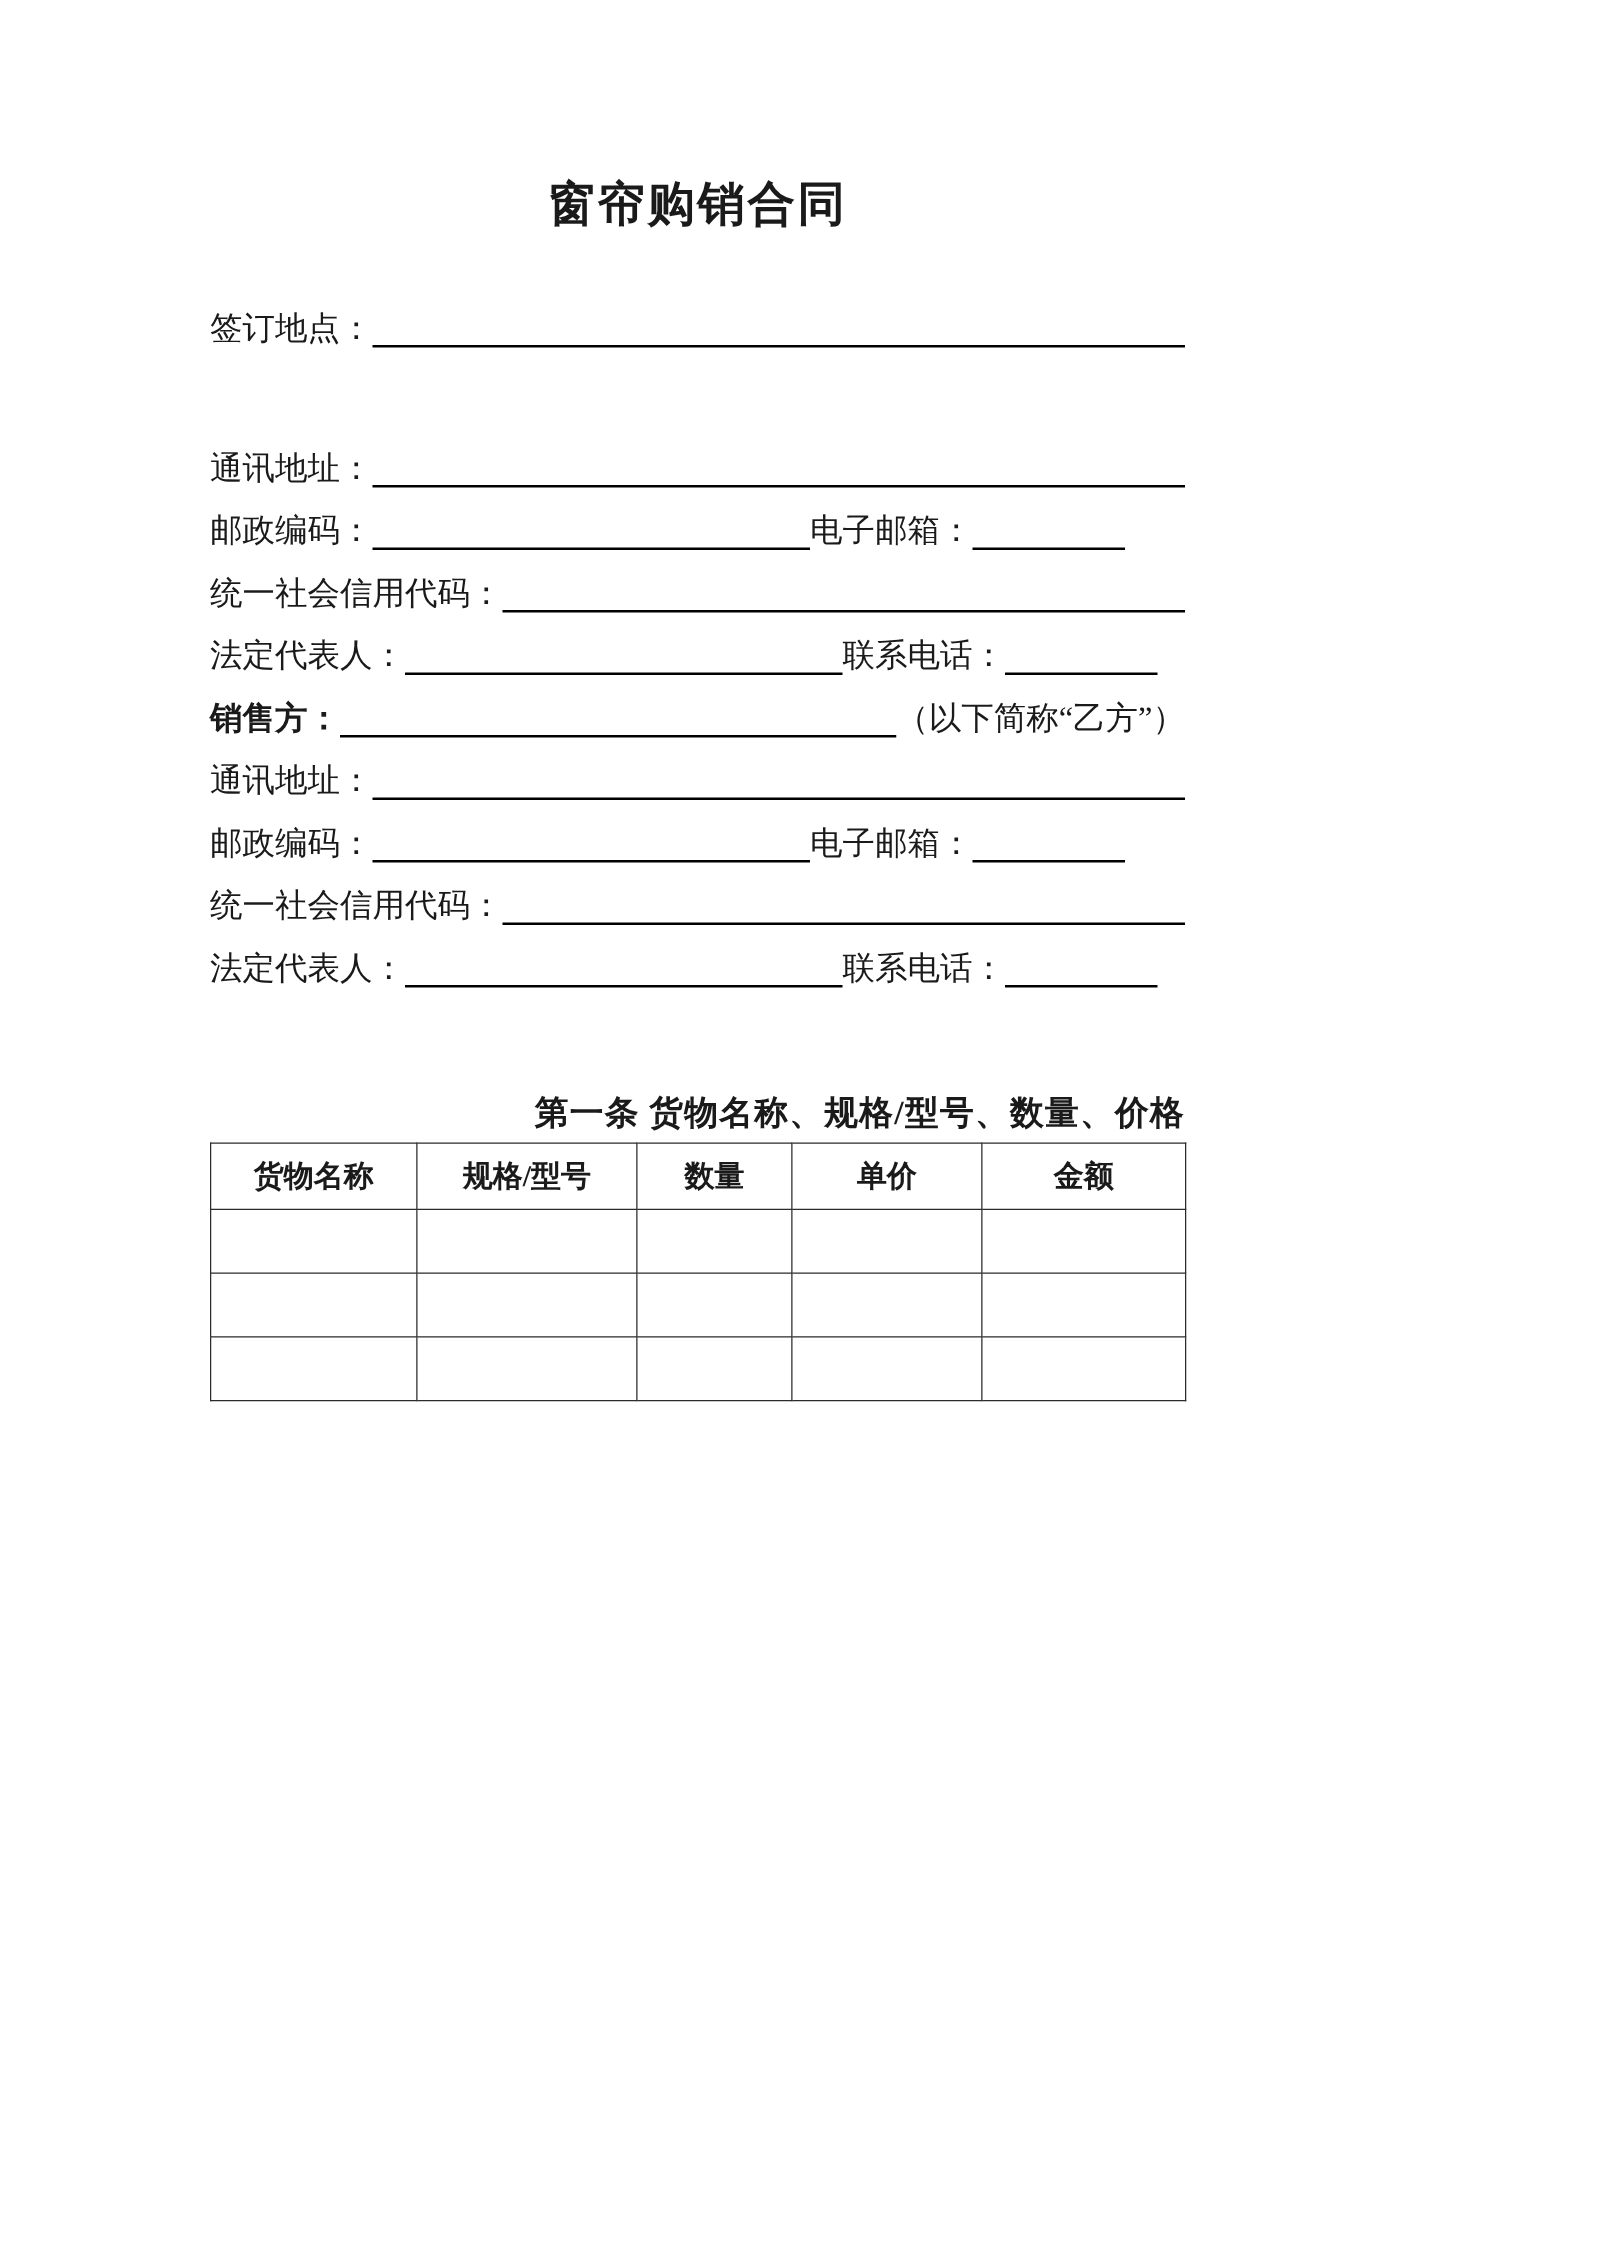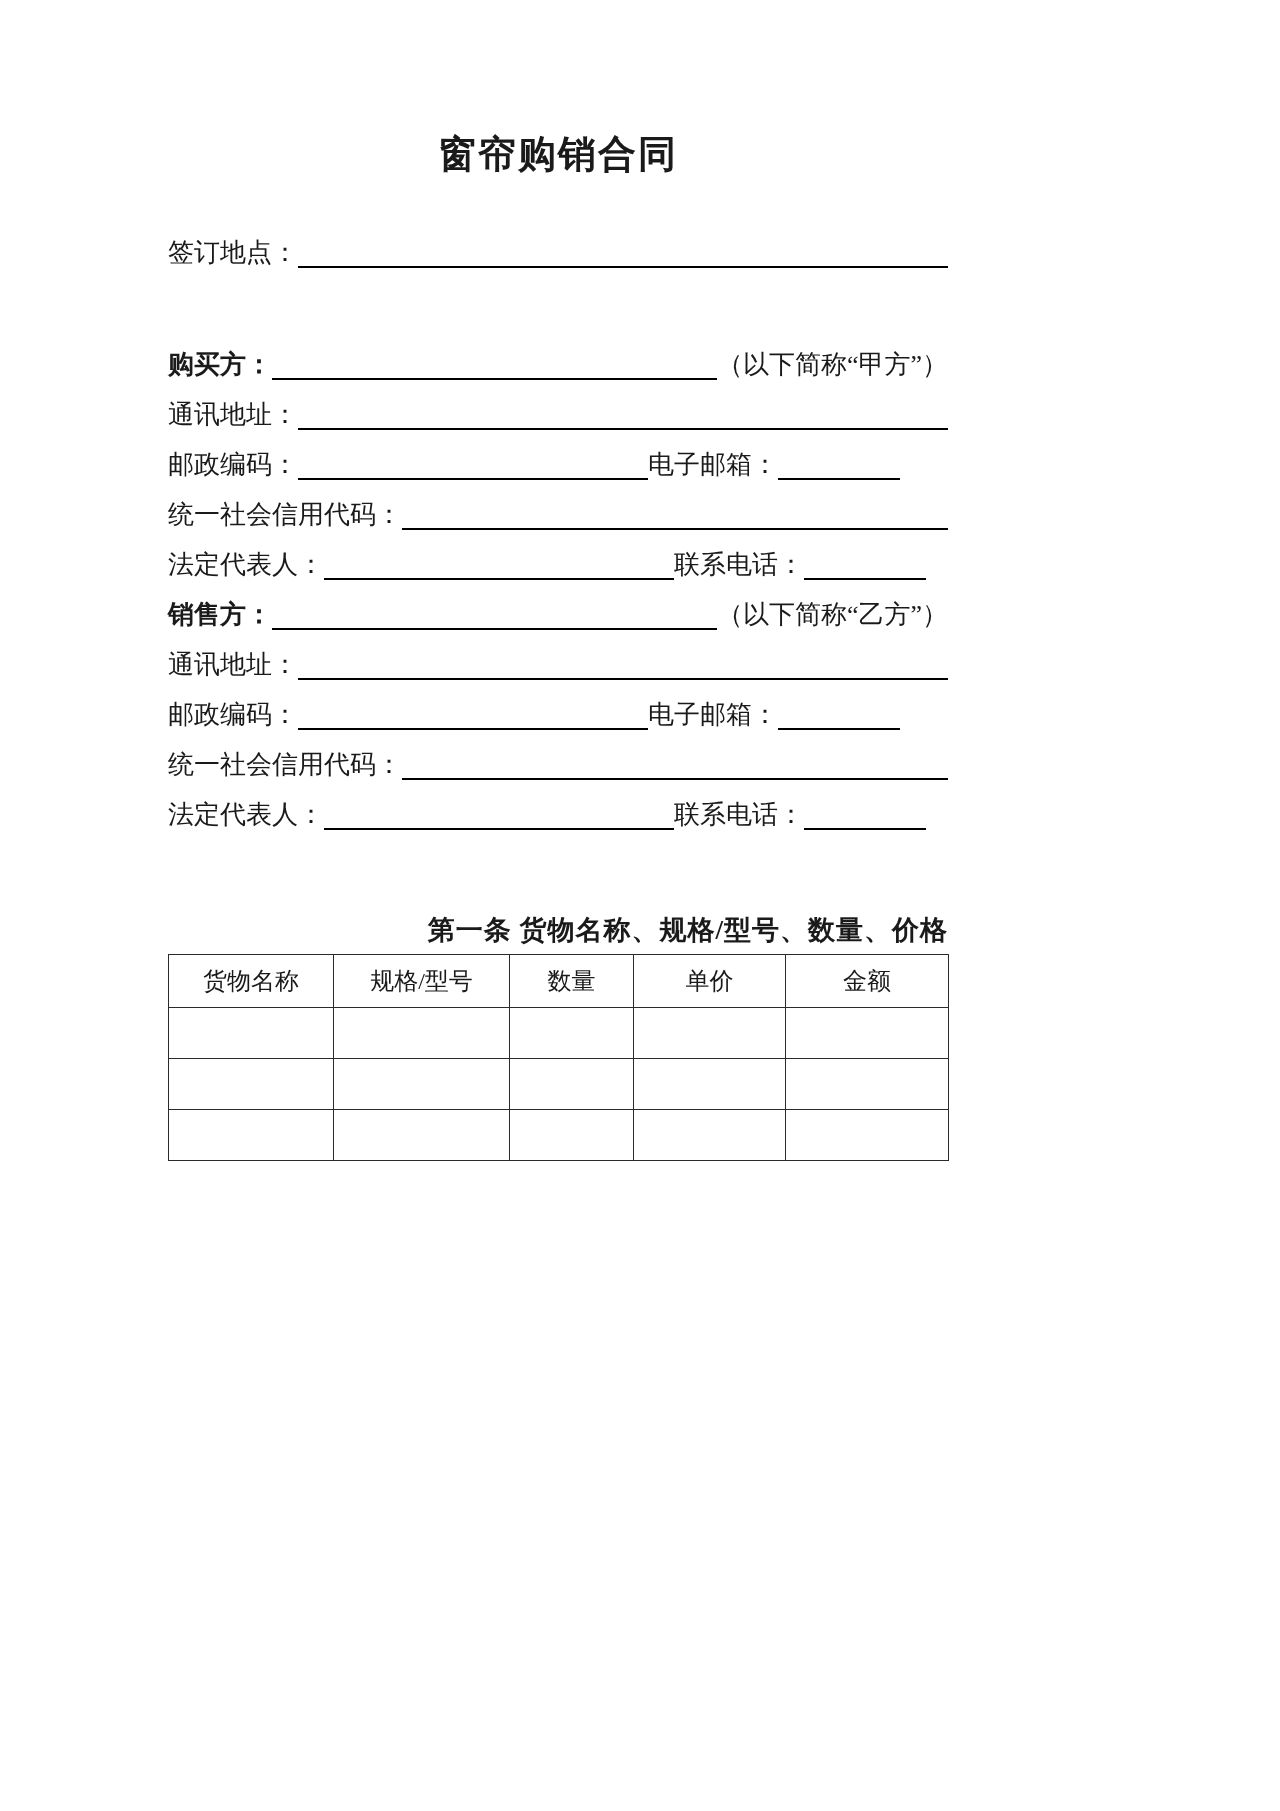--- a/index.html
+++ b/index.html
@@ -8,21 +8,21 @@
     background: #ffffff;
   }
   body {
     font-family: "Liberation Serif", "DejaVu Serif", serif;
     color: #1a1a1a;
   }
   #page {
     position: relative;
     width: 1280px;
     height: 1471px;
-    margin: 4px auto;
+    margin: 14px auto;
     background: #ffffff;
     overflow: hidden;
     box-sizing: border-box;
   }
   .sheet {
     position: absolute;
     left: 168px;
     top: 0;
     width: 780px;
   }
@@ -99,21 +99,21 @@
   
   table.goods {
     border-collapse: collapse;
     width: 780px;
     table-layout: fixed;
   }
   table.goods td, table.goods th {
     border: 1.5px solid #2b2b2b;
     height: 50px;
     font-size: 24px;
-    font-weight: normal;
+    font-weight: bold;
     text-align: center;
     vertical-align: middle;
     padding: 0;
   }
   table.goods th {
     height: 52px;
   }
   td.empty-cell { height: 52px; }
   .total-row td {
     height: 54px;
@@ -146,25 +146,20 @@
       <div class="frow">
         <span class="flabel">签订地点：</span>
         <span class="fline"></span>
       </div>
     </div>
 
     <div class="gap-lg"></div>
 
     <div class="block-fields">
 
-      <div class="frow">
-        <span class="flabel bold">购买方：</span>
-        <span class="fline"></span>
-        <span class="ftail">（以下简称“甲方”）</span>
-      </div>
 
       <div class="frow">
         <span class="flabel">通讯地址：</span>
         <span class="fline"></span>
       </div>
 
       <div class="frow">
         <span class="flabel">邮政编码：</span>
         <span class="fline fixed-mid"></span>
         <span class="flabel">电子邮箱：</span>

